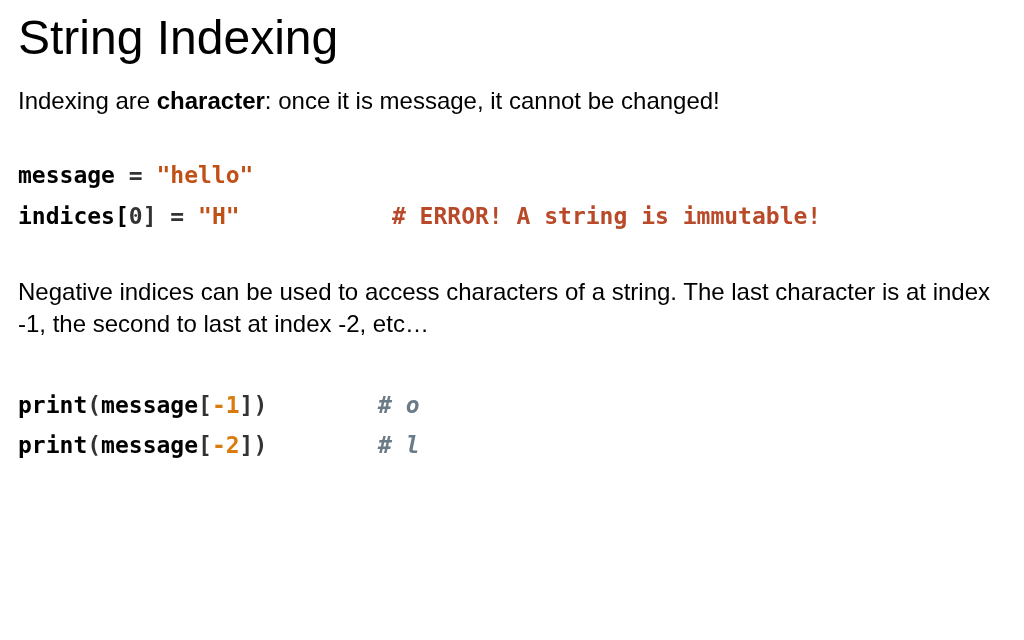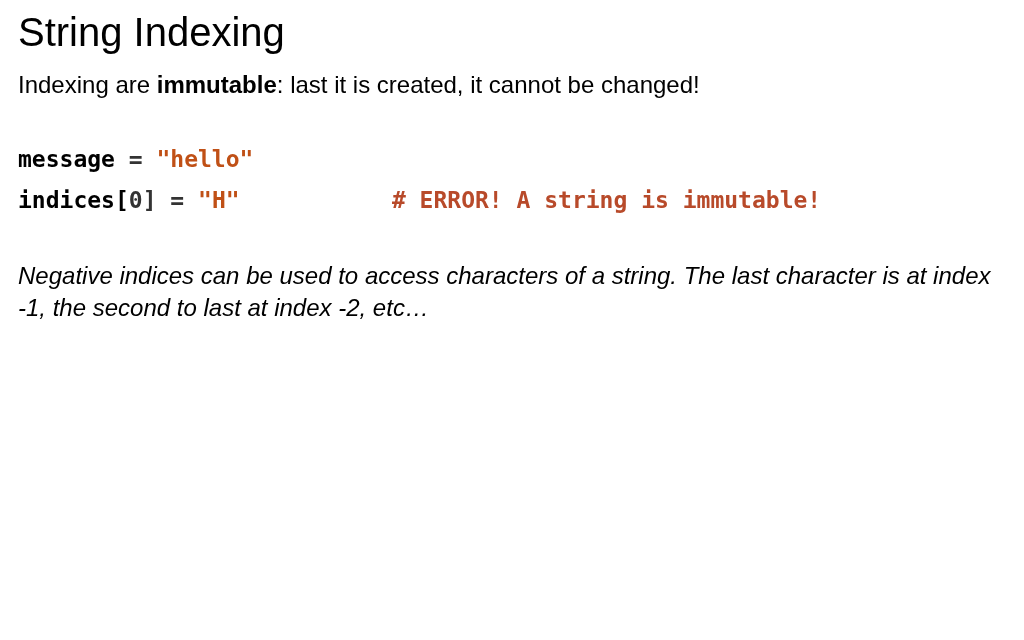--- a/index.html
+++ b/index.html
@@ -6,33 +6,32 @@
     margin: 0;
     padding: 10px 18px;
     width: 1024px;
     height: 640px;
     box-sizing: border-box;
     font-family: "Gill Sans", "Gill Sans MT", "Trebuchet MS", "Segoe UI", sans-serif;
     color: #000;
     background: #fff;
   }
   h1 {
-    font-size: 40px;
+    font-size: 48px;
     font-weight: 400;
-    margin: 0 0 14px 0;
+    margin: 0 0 20px 0;
     letter-spacing: 0px;
   }
   .body-text {
     font-size: 24px;
     line-height: 1.35;
     margin: 0 0 38px 0;
   }
   .body-text.tight {
     margin-bottom: 44px;
-    font-style: italic;
   }
   .bold {
     font-weight: 700;
   }
   .code-block {
     font-family: "Consolas", "Menlo", "DejaVu Sans Mono", monospace;
     font-size: 23px;
     font-weight: 700;
     line-height: 1.75;
     margin-bottom: 40px;
@@ -46,24 +45,26 @@
   .num  { color: #d97b0d; }      
   .err  { color: #b84a2a; text-align: right; }      
   .cmt  { color: #6a7a86; font-style: italic; } 
 </style>
 </head>
 <body>
 
 <h1>String Indexing</h1>
 
 <p class="body-text">
-  <span>Indexing are </span><span class="bold">immutable</span><span>: last it is created, it cannot be changed!</span>
+  <span>Indexing are </span><span class="bold">character</span><span>: once it is message, it cannot be changed!</span>
 </p>
 
 <div class="code-block">
   <div class="code-line"><span class="kw">message</span><span class="op"> = </span><span class="str">"hello"</span></div>
   <div class="code-line"><span class="kw">indices[</span><span class="op">0</span><span class="op">] = </span><span class="str">"H"</span><span>           </span><span class="err"># ERROR! A string is immutable!</span></div>
 </div>
 
 <p class="body-text tight">Negative indices can be used to access characters of a string. The last character is at index -1, the second to last at index -2, etc…</p>
 
 <div class="code-block">
+  <div class="code-line"><span class="kw">print</span><span class="op">(</span><span class="kw">message</span><span class="op">[</span><span class="num">-1</span><span class="op">]</span><span class="op">)</span><span>        </span><span class="cmt"># o</span></div>
+  <div class="code-line"><span class="kw">print</span><span class="op">(</span><span class="kw">message</span><span class="op">[</span><span class="num">-2</span><span class="op">]</span><span class="op">)</span><span>        </span><span class="cmt"># l</span></div>
 </div>
 
 </body></html>

